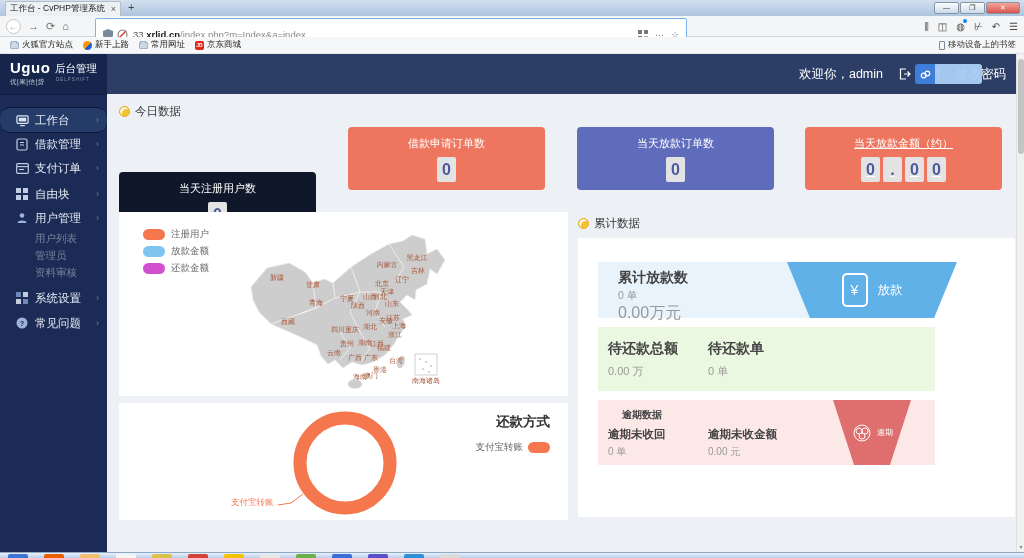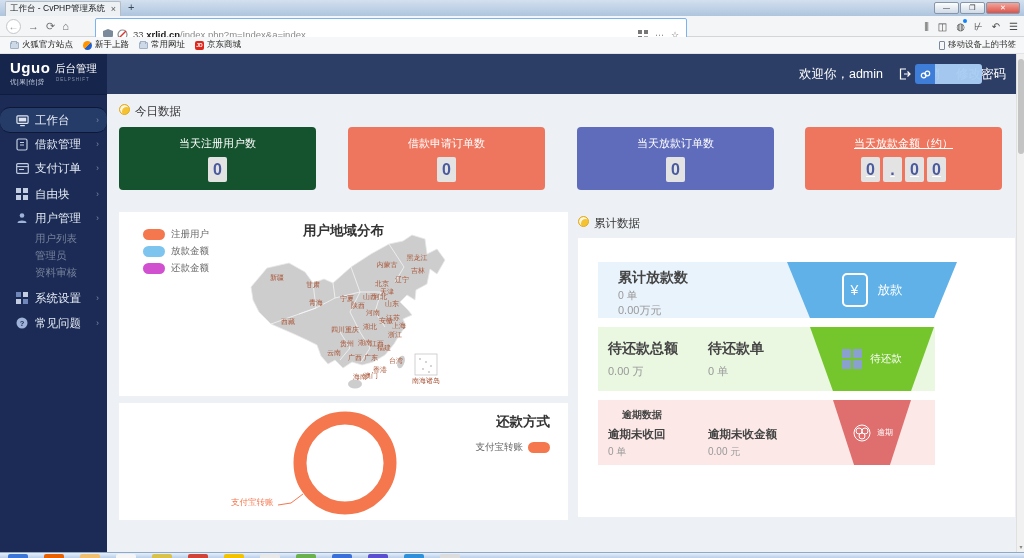--- a/index.html
+++ b/index.html
@@ -59,21 +59,21 @@
   .smi { position:absolute; left:35px; width:72px; height:17px; font-size:10.5px; color:#78829c; display:flex; align-items:center; cursor:pointer; }
 
   .topbar { position:absolute; left:107px; top:54px; width:909px; height:40px; background:#2d3e66; }
   .topbar-right { position:absolute; right:10px; top:0; height:40px; display:flex; align-items:center; gap:16px; color:#fff; font-size:12.5px; }
   .logout { display:flex; align-items:center; gap:4px; cursor:pointer; }
   .overlay-pill { position:absolute; right:34px; top:10px; width:67px; height:20px; display:flex; z-index:5; }
   .overlay-sq { width:20px; height:20px; background:#3f7ed8; border-radius:3px 0 0 3px; display:flex; align-items:center; justify-content:center; }
   .overlay-rest { flex:1; background:#a9cdf4; border-radius:0 3px 3px 0; opacity:0.96; }
 
   .content { position:absolute; left:107px; top:94px; width:909px; height:458px; background:#edf0f5; }
-  .sec-label { position:absolute; display:flex; gap:5px; font-size:11.5px; color:#333; }
+  .sec-label { position:absolute; display:flex; align-items:center; gap:5px; font-size:11.5px; color:#333; }
   .dot-yellow { width:11px; height:11px; border-radius:50%; background:#f5c332; border:1px solid #e3ab18;
     box-shadow: inset 2px 2px 0 rgba(255,255,255,0.85); }
 
   .stat-card { position:absolute; top:33px; width:197px; height:63px; border-radius:4px; color:#fff; text-align:center; }
   .stat-title { font-size:11px; margin-top:9px; }
   .counter { margin-top:6px; display:flex; justify-content:center; gap:3px; }
   .digit { width:19px; height:25px; background:#e3e3e3; border-radius:2px; color:#4a5a9e;
     font-size:16px; font-weight:bold; line-height:25px; }
 
   .panel { position:absolute; background:#fff; }
@@ -303,21 +303,21 @@
     </div>
   </div>
 
   <div class="content">
 
     <div class="sec-label" style="left:12px; top:10px">
       <span class="dot-yellow"></span>
       <span>今日数据</span>
     </div>
 
-    <div class="stat-card" style="left: 12px; background: #14532d;">
+    <div class="stat-card" style="left: 12px; background: #0f172a; margin-top: 45px;">
       <div class="stat-title">当天注册用户数</div>
       <div class="counter">
           <span class="digit">0</span>
         </div>
     </div>
     <div class="stat-card" style="left: 241px; background: rgb(239, 118, 94);">
       <div class="stat-title">借款申请订单数</div>
       <div class="counter">
           <span class="digit">0</span>
         </div>
@@ -332,21 +332,20 @@
       <div class="stat-title">当天放款金额（约）</div>
       <div class="counter">
         <span class="digit">0</span>
         <span class="digit">.</span>
         <span class="digit">0</span>
         <span class="digit">0</span>
       </div>
     </div>
 
     <div class="panel map-panel">
-      <div class="map-title">用户地域分布</div>
       <div class="legend">
         <div class="legend-item">
             <span class="legend-swatch" style="background: rgb(244, 119, 78);"></span>
             <span class="legend-label">注册用户</span>
           </div>
         <div class="legend-item">
             <span class="legend-swatch" style="background: rgb(125, 197, 239);"></span>
             <span class="legend-label">放款金额</span>
           </div>
         <div class="legend-item">
@@ -469,43 +468,34 @@
     <div class="sec-label" style="left:471px; top:122px">
       <span class="dot-yellow"></span>
       <span>累计数据</span>
     </div>
 
     <div class="cum-card">
 
       <div class="cum-row" style="top:24px; height:56px; background:#e9f3fc">
         <span class="rt" style="left:20px; top:7px; font-size:14px">累计放款数</span>
         <span class="rv" style="left:20px; top:27px; font-size:10.5px">0 单</span>
-        <span class="rv" style="left:20px; top:41px; font-size:11px">0.00万元</span>
+        <span class="rv" style="left:20px; top:41px; font-size:16px">0.00万元</span>
       </div>
       <div class="trap" style="left:209px; top:24px; width:170px; height:56px; background:#5fb1e8; clip-path:polygon(0 0,100% 0,86.5% 100%,13.5% 100%)">
         <span class="receipt">
             <span>¥</span>
           </span>
         <span style="font-size:12.5px">放款</span>
       </div>
 
       <div class="cum-row" style="top:89px; height:64px; background:#eaf7e1">
         <span class="rt" style="left:10px; top:13px; font-size:14px">待还款总额</span>
         <span class="rv" style="left:10px; top:37px; font-size:11px">0.00 万</span>
         <span class="rt" style="left:110px; top:13px; font-size:14px">待还款单</span>
         <span class="rv" style="left:110px; top:37px; font-size:11px">0 单</span>
-      </div>
-      <div class="trap" style="left:232px; top:89px; width:124px; height:64px; background:#74c62c; clip-path:polygon(0 0,100% 0,81.5% 100%,18.5% 100%)">
-        <span class="grid4">
-            <span></span>
-            <span></span>
-            <span></span>
-            <span></span>
-          </span>
-        <span style="font-size:10.5px">待还款</span>
       </div>
 
       <div class="cum-row" style="top:162px; height:65px; background:#fbe8e7">
         <span class="rt" style="left:24px; top:8px; font-size:10px">逾期数据</span>
         <span class="rt" style="left:10px; top:27px; font-size:11.5px">逾期未收回</span>
         <span class="rv" style="left:10px; top:45px; font-size:10px">0 单</span>
         <span class="rt" style="left:110px; top:27px; font-size:11.5px">逾期未收金额</span>
         <span class="rv" style="left:110px; top:45px; font-size:10px">0.00 元</span>
       </div>
       <div class="trap" style="left:255px; top:162px; width:78px; height:65px; background:#df6e6e; clip-path:polygon(0 0,100% 0,73% 100%,27% 100%)">

